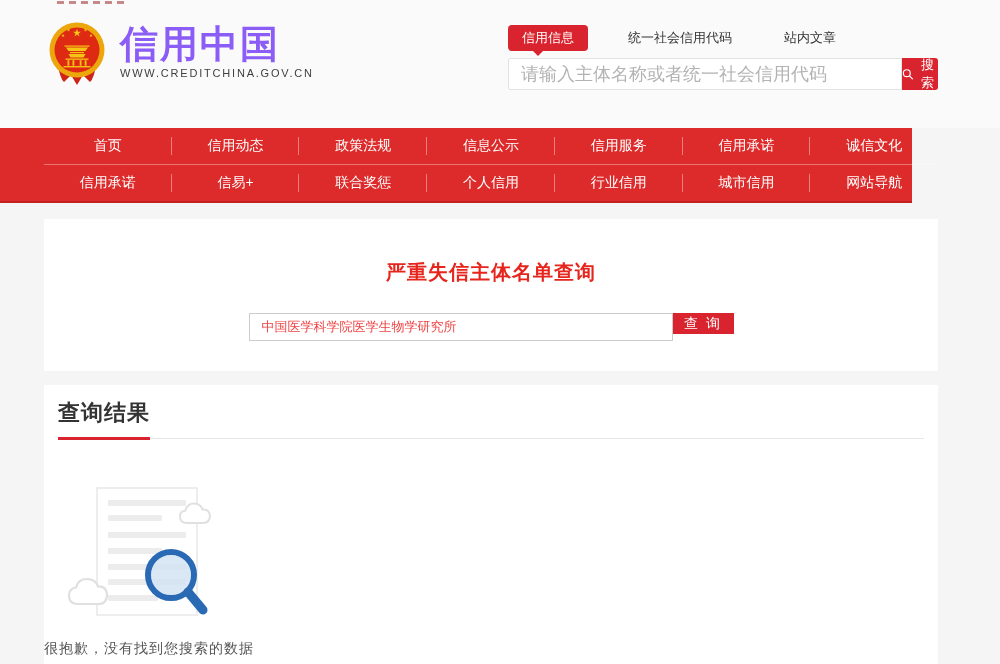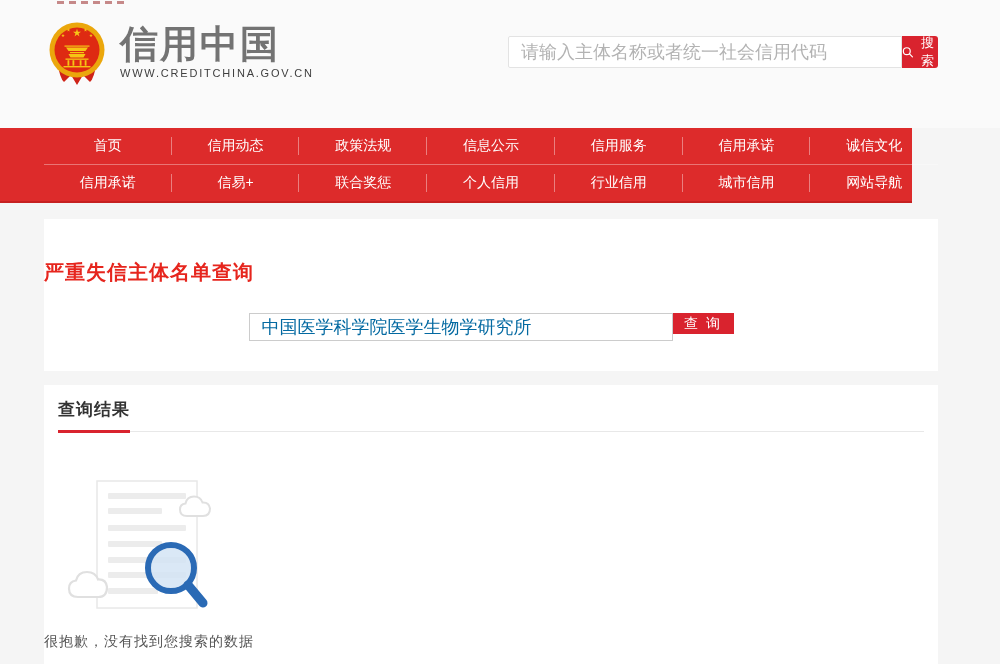--- a/index.html
+++ b/index.html
@@ -12,21 +12,21 @@
   }
 
   
   .header { position:absolute; top:0; left:0; width:1000px; height:128px; background:#fafafa; }
   .clip-fragment { position:absolute; top:1px; left:57px; width:72px; height:3px; opacity:.55;
     background:repeating-linear-gradient(90deg,#9b2c2c 0 7px,transparent 7px 12px); }
 
   .logo-wrap { position:absolute; left:48px; top:21px; display:flex; align-items:flex-start; }
   .emblem { width:58px; height:66px; flex:0 0 auto; }
   .logo-text { margin-left:14px; padding-top:3px; }
-  .logo-title { font-size:38px; font-weight:bold; color:#737373; letter-spacing:2px; line-height:40px; }
+  .logo-title { font-size:38px; font-weight:bold; color:#8b5cf6; letter-spacing:2px; line-height:40px; }
   .logo-sub { font-size:11px; color:#3f3f3f; letter-spacing:1.8px; margin-top:3px; }
 
   .search-area { position:absolute; left:508px; top:27px; width:430px; }
   .tabs { display:flex; align-items:center; height:22px; }
   .tab { font-size:13px; color:#333; cursor:pointer; }
   .tab-active { position:relative; background:#d9232e; color:#fff; border-radius:4px;
     padding:4px 14px; font-size:13px; }
   .tab-active::after { content:""; position:absolute; left:24px; bottom:-5px;
     border-left:6px solid transparent; border-right:6px solid transparent; border-top:6px solid #d9232e; }
   .tab + .tab { margin-left:40px; }
@@ -45,31 +45,31 @@
   .nav-inner { width:894px; margin-left:44px; }
   .nav-row { display:flex; height:36px; align-items:center; }
   .nav-row-1 { border-bottom:1px solid rgba(255,255,255,.35); height:37px; }
   .nav-item { flex:1; text-align:center; color:#fff; font-size:14px; position:relative; cursor:pointer; }
   .nav-item:not(:last-child)::after { content:""; position:absolute; right:0; top:50%;
     transform:translateY(-50%); width:1px; height:18px; background:rgba(255,255,255,.4); }
 
   
   .card { position:absolute; left:44px; width:894px; background:#fff; }
   .card-query { top:219px; height:152px; }
-  .query-title { text-align:left; color:#e6251d; font-size:20px; font-weight:bold;
+  .query-title { text-align:center; color:#e6251d; font-size:20px; font-weight:bold;
     padding-top:40px; letter-spacing:1px; }
   .query-row { display:flex; justify-content:center; margin-top:27px; }
   .query-input { width:424px; height:28px; border:1px solid #ccc; padding:0 12px;
-    font-size:18px; color:#0369a1; outline:none; }
+    font-size:13px; color:#ef4444; outline:none; }
   .query-btn { width:61px; height:21px; background:#d9232e; color:#fff; border:none;
     font-size:14px; cursor:pointer; letter-spacing:2px; }
 
   .card-results { top:385px; height:279px; }
   .result-header { margin:13px 14px 0 14px; border-bottom:1px solid #e8e8e8; }
-  .result-title { display:inline-block; font-size:17px; font-weight:bold; color:#333;
+  .result-title { display:inline-block; font-size:22px; font-weight:bold; color:#333;
     padding-bottom:9px; border-bottom:3px solid #d9232e; margin-bottom:-2px; letter-spacing:1px; }
   .empty-state { text-align:left; margin-top:36px; }
   .empty-illustration { display:inline-block; }
   .empty-text { font-size:14px; color:#555; margin-top:6px; letter-spacing:1px; }
 </style>
 </head>
 <body>
 
 <div class="header">
   <div class="clip-fragment"></div>
@@ -100,20 +100,25 @@
         <rect x="15.5" y="45" width="27" height="1.4"></rect>
       </g>
     </svg>
     <div class="logo-text">
       <div class="logo-title">信用中国</div>
       <div class="logo-sub">WWW.CREDITCHINA.GOV.CN</div>
     </div>
   </div>
 
   <div class="search-area">
+    <div class="tabs">
+      <span class="tab tab-active">信用信息</span>
+      <span class="tab">统一社会信用代码</span>
+      <span class="tab">站内文章</span>
+    </div>
     <div class="search-row">
       <input class="search-input" type="text" placeholder="请输入主体名称或者统一社会信用代码" style="">
       <button class="search-btn">
         <svg width="14" height="14" viewBox="0 0 14 14">
           <circle cx="6" cy="6" r="4.3" fill="none" stroke="#fff" stroke-width="1.5"></circle>
           <line x1="9.4" y1="9.4" x2="13" y2="13" stroke="#fff" stroke-width="1.5" stroke-linecap="round"></line>
         </svg>
         <span>搜索</span>
       </button>
     </div>

